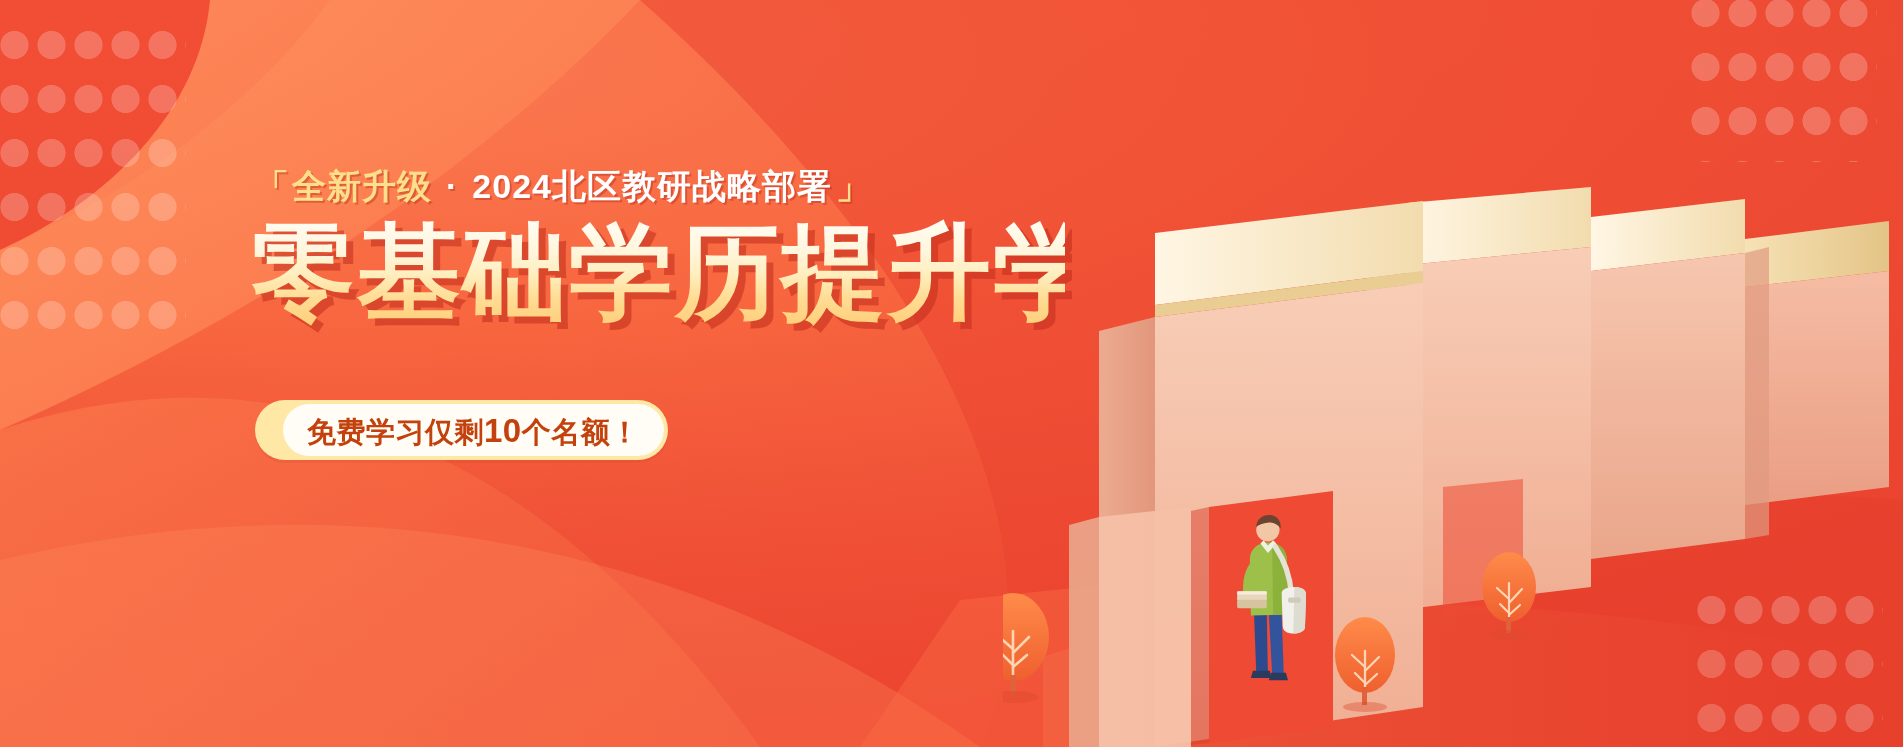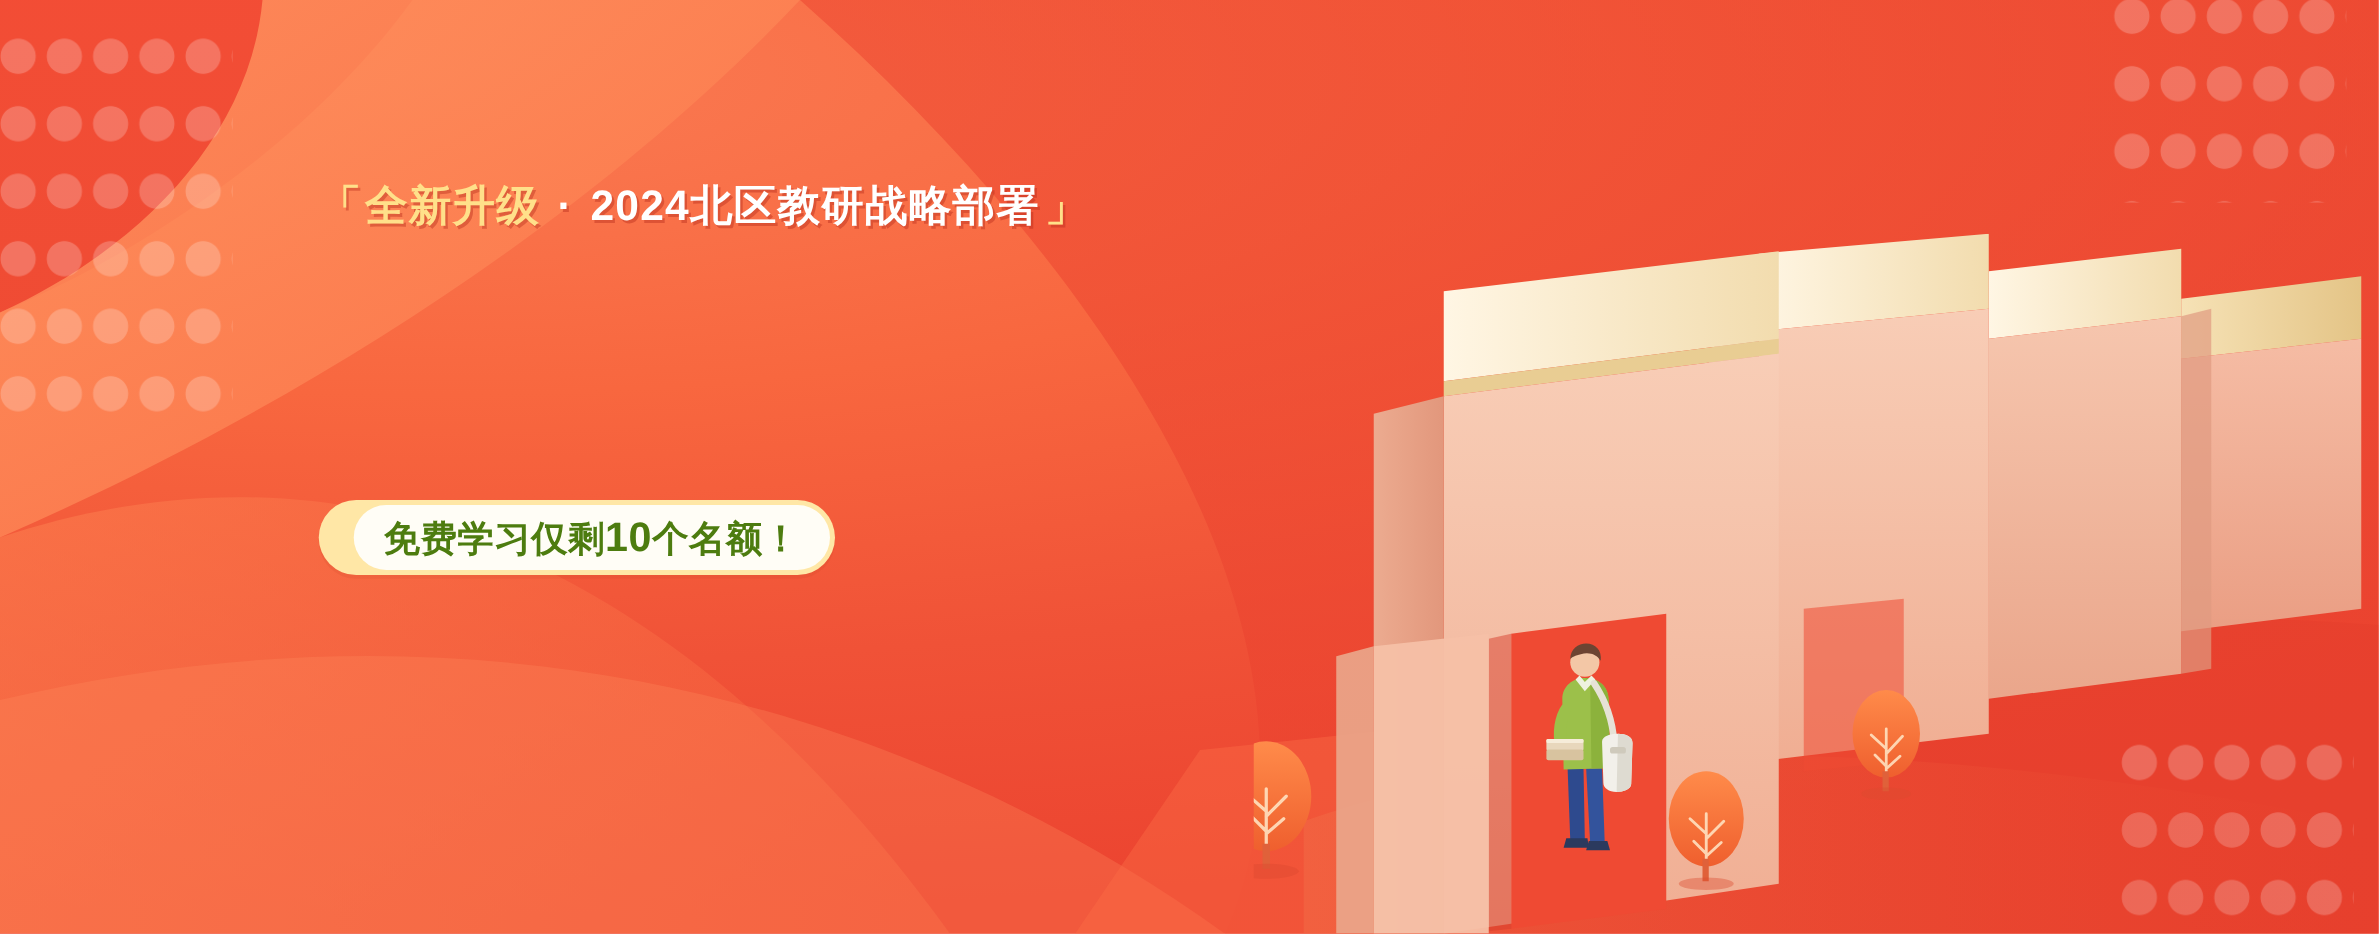--- a/index.html
+++ b/index.html
@@ -58,20 +58,21 @@
     color:#ffe08a;
     font-size:34px;
     font-weight:700;
     text-shadow:2px 2px 0 rgba(181,40,26,.38);
   }
   .brk-open{margin-right:2px;}
   .brk-close{margin-left:4px;}
   .eyebrow-gold{
     color:#ffe08a;
     text-shadow:2px 2px 0 rgba(181,40,26,.40);
+    margin-top:21px;
   }
   .eyebrow-dot{
     color:#ffffff;
     padding:0 14px;
     text-shadow:2px 2px 0 rgba(181,40,26,.40);
   }
   .eyebrow-white{
     color:#ffffff;
     text-shadow:2px 2px 0 rgba(181,40,26,.40);
     text-align:right;
@@ -128,21 +129,21 @@
     margin:0 4px 0 0;
     padding:0 24px;
     background:#fffdf6;
     border-radius:26px;
     white-space:nowrap;
   }
   .pill-inner-text{
     font-size:29px;
     font-weight:700;
     letter-spacing:.5px;
-    color:#4d7c0f;
+    color:#c2410c;
     line-height:1;
   }
   .pill-inner-text .num{font-size:33px;font-weight:900;}
 
   
   .illus{position:absolute; right:0; bottom:0; width:900px; height:560px;}
   .illus svg{display:block;width:100%;height:100%;}
 </style>
 </head>
 <body>
@@ -318,20 +319,21 @@
   <div class="copy">
 
     <div class="eyebrow">
       <span class="brk brk-open">「</span>
       <span class="eyebrow-gold">全新升级</span>
       <span class="eyebrow-dot">·</span>
       <span class="eyebrow-white">2024北区教研战略部署</span>
       <span class="brk brk-close">」</span>
     </div>
 
+    <div class="headline">零基础学历提升学霸班</div>
   </div>
 
   <div class="pills">
     <span class="pill-inner">
       <span class="pill-inner-text">
         <span>免费学习仅剩</span><span class="num">10</span><span>个名额！</span>
       </span>
     </span>
   </div>
 

